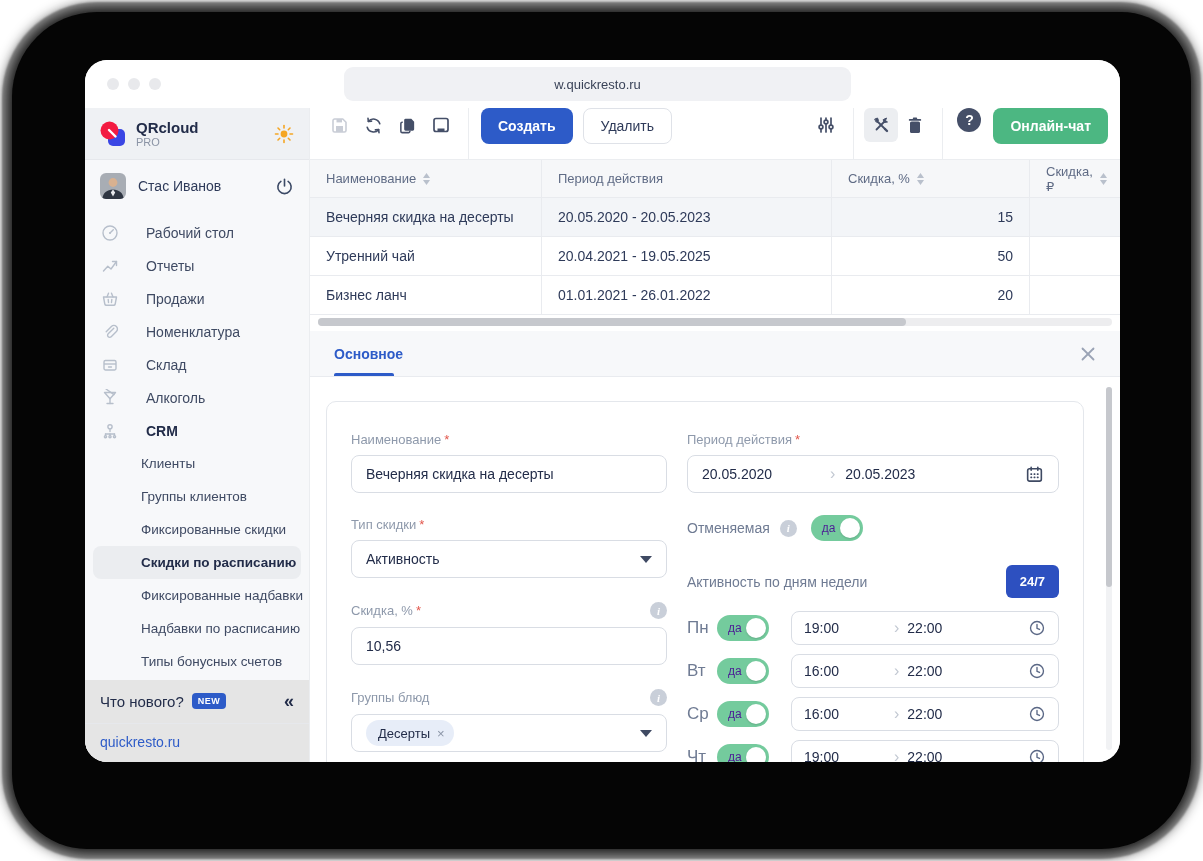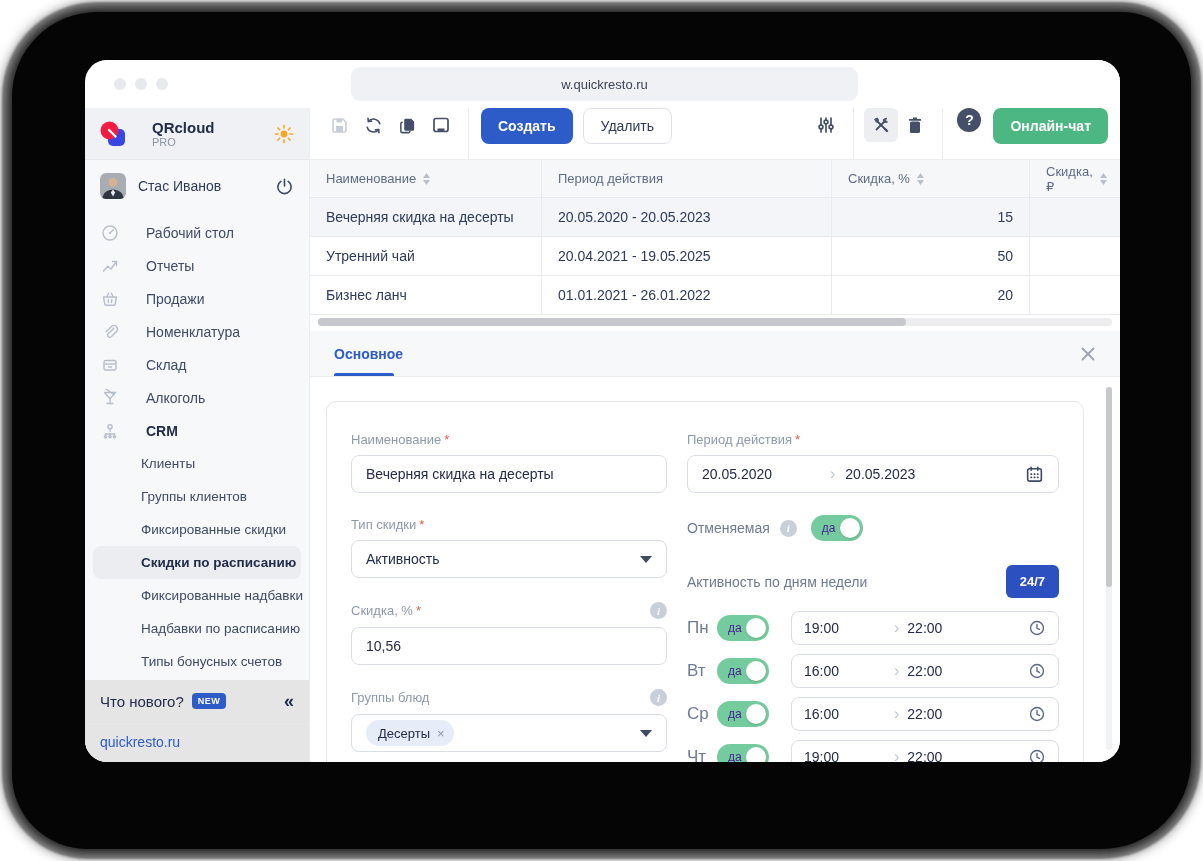--- a/index.html
+++ b/index.html
@@ -5,30 +5,30 @@
   * { margin:0; padding:0; box-sizing:border-box; }
   html,body { background:#ffffff; }
   body { font-family:"Liberation Sans","DejaVu Sans",sans-serif; width:1203px; height:861px; position:relative; overflow:hidden; }
 
   .stage { position:absolute; inset:0; }
   .blob { position:absolute; inset:12px; background:#050505; border-radius:85px 70px 90px 75px; box-shadow:0 0 14px 6px rgba(5,5,5,.9), 0 0 2px 10px rgba(5,5,5,.35); }
 
   .window { position:absolute; left:85px; top:60px; width:1035px; height:702px; background:#fff; border-radius:22px; overflow:hidden; display:flex; flex-direction:column; }
 
   
-  .titlebar { height:48px; background:#fff; position:relative; display:flex; align-items:center; flex:0 0 auto;margin-left:7px; }
+  .titlebar { height:48px; background:#fff; position:relative; display:flex; align-items:center; flex:0 0 auto; }
   .dots { display:flex; gap:9px; margin-left:22px; }
   .dot { width:12px; height:12px; border-radius:50%; background:#e8e9ec; }
   .urlpill { position:absolute; left:259px; top:7px; width:507px; height:34px; background:#f0f1f4; border-radius:9px; display:flex; align-items:center; justify-content:center; font-size:13px; color:#3a4358; }
 
   .bodyrow { flex:1; display:flex; min-height:0; }
 
   
   .sidebar { width:225px; flex:0 0 auto; background:#f7f8fa; border-right:1px solid #ebedf0; display:flex; flex-direction:column; position:relative; }
-  .side-head { height:52px; background:#eff1f4; border-bottom:1px solid #e6e8ec; display:flex; align-items:center; padding:0 15px; gap:26px; flex:0 0 auto; }
+  .side-head { height:52px; background:#eff1f4; border-bottom:1px solid #e6e8ec; display:flex; align-items:center; padding:0 15px; gap:10px; flex:0 0 auto; }
   .brand-name { font-size:15px; font-weight:700; color:#222c49; line-height:1.15; }
   .brand-plan { font-size:11px; color:#8b94a5; line-height:1.1; }
   .side-head .spacer { flex:1; }
   .user-row { height:52px; display:flex; align-items:center; padding:0 15px; gap:12px; flex:0 0 auto; }
   .user-name { font-size:14px; color:#2e3a59; flex:1; }
   .avatar { width:26px; height:26px; border-radius:6px; overflow:hidden; flex:0 0 auto; }
   .menu { flex:1; overflow:hidden; padding-top:4px; }
   .m-item { height:33px; display:flex; align-items:center; gap:26px; padding:0 15px; font-size:14px; color:#3f4a63; cursor:pointer; }
   .m-item .micon { width:20px; height:20px; display:flex; align-items:center; justify-content:center; color:#b7bfcb; flex:0 0 auto; }
   .m-item.bold { font-weight:700; color:#222c49; }

